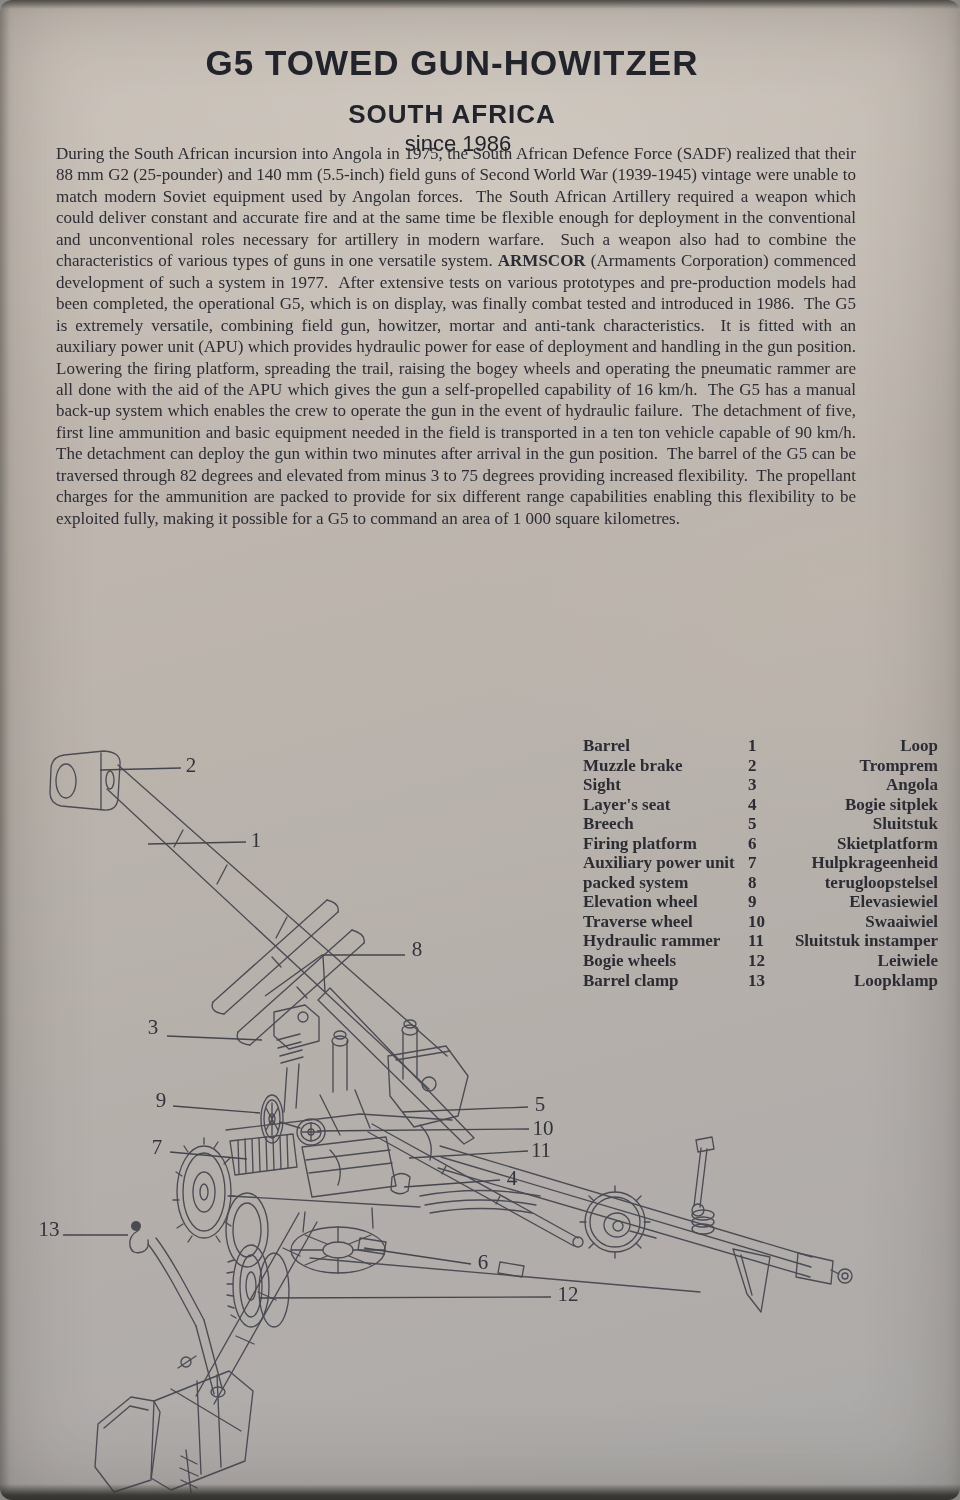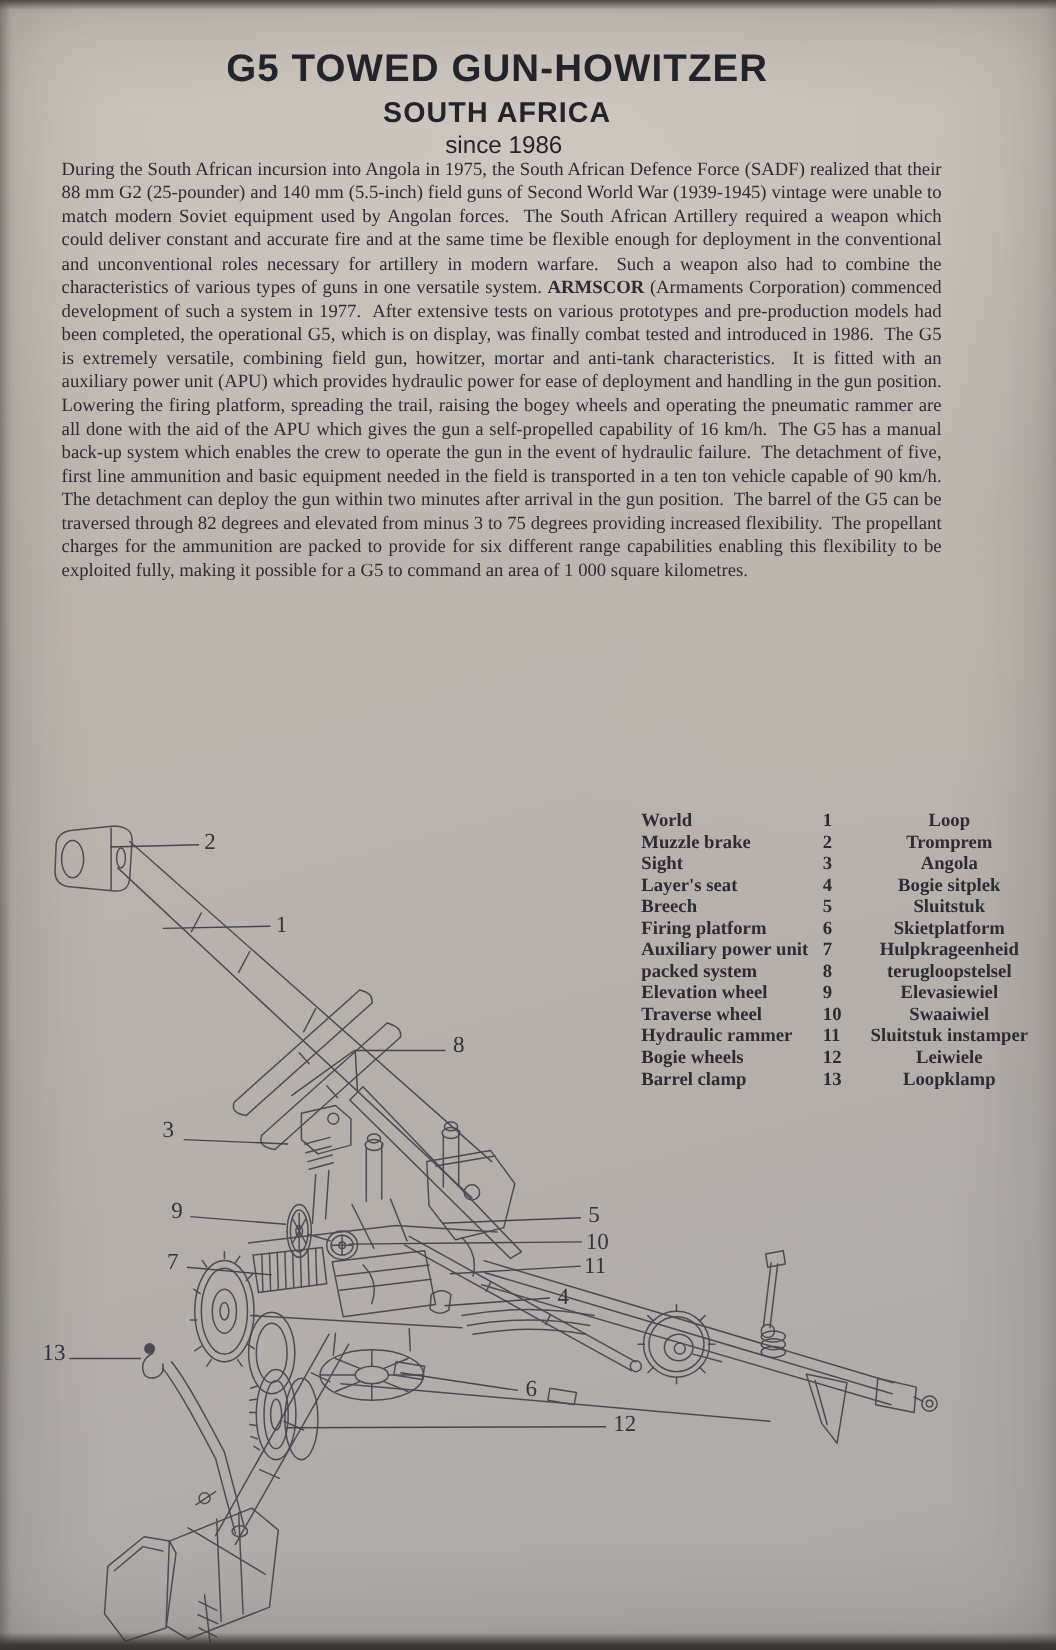--- a/index.html
+++ b/index.html
@@ -4,47 +4,48 @@
 <style>
   html,body{margin:0;padding:0;background:#888;}
   .placard{
     position:relative;width:960px;height:1500px;overflow:hidden;
     background:
       radial-gradient(ellipse 900px 500px at 55% 12%, rgba(255,252,244,0.20), rgba(255,255,255,0) 70%),
       radial-gradient(ellipse 500px 300px at 88% 40%, rgba(200,190,175,0.25), rgba(255,255,255,0) 75%),
       linear-gradient(165deg,#c8c0b7 0%,#beb6ae 32%,#b6b0ab 62%,#b0acaa 85%,#abaaa8 100%);
     box-shadow:inset 0 0 90px rgba(52,48,44,0.30), inset 0 0 14px rgba(60,55,50,0.22);
     font-family:"Liberation Serif", serif;
+    border-radius:12px;
   }
   .edge-top{position:absolute;top:0;left:0;width:100%;height:9px;
     background:linear-gradient(#4e4c47, rgba(180,175,168,0));}
   .edge-bottom{position:absolute;bottom:0;left:0;width:100%;height:16px;
     background:linear-gradient(rgba(59,58,54,0), #3b3a36 70%, #33322e);}
   .edge-left{position:absolute;top:0;left:0;width:10px;height:100%;
     background:linear-gradient(90deg, rgba(70,66,60,0.35), rgba(70,66,60,0));}
 
   .title-block{position:absolute;top:44px;left:0;width:904px;text-align:center;
     color:#23232b;font-family:"Liberation Sans", sans-serif;}
   .title-main{font-size:35px;font-weight:bold;letter-spacing:1px;line-height:38px;}
-  .title-sub{font-size:26px;font-weight:bold;letter-spacing:1px;line-height:29px;margin-top:6px;}
+  .title-sub{font-size:26px;font-weight:bold;letter-spacing:1px;line-height:29px;margin-top:18px;}
   .title-since{font-size:22px;font-weight:normal;line-height:25px;margin-top:2px;padding-left:12px;}
 
   .body-text{
     position:absolute;top:143px;left:56px;width:800px;
     font-size:17px;line-height:21.45px;text-align:justify;
     color:#2c2c34;white-space:pre-wrap;
   }
   .body-text b{font-weight:bold;}
 
   .parts-table{position:absolute;top:736px;left:583px;width:355px;
     color:#2c2c34;font-weight:bold;font-size:17px;}
   .pt-row{display:flex;height:19.55px;line-height:19.55px;}
   .pt-en{width:165px;white-space:nowrap;}
   .pt-num{width:40px;white-space:nowrap;}
-  .pt-af{flex:1;text-align:center;white-space:nowrap;}
+  .pt-af{flex:1;text-align:right;white-space:nowrap;}
 
   svg.diagram{position:absolute;top:0;left:0;}
   .art{stroke:#43434d;stroke-width:1.35;fill:none;stroke-linecap:round;stroke-linejoin:round;opacity:0.92;}
   .art .fillk{fill:#43434d;stroke:none;}
   .leader{stroke:#45454d;stroke-width:1.3;}
   .dlabel{font-family:"Liberation Serif", serif;font-size:21px;fill:#33333b;
     text-anchor:middle;dominant-baseline:central;}
 </style>
 </head>
 <body>
@@ -56,21 +57,21 @@
   <div class="title-block">
     <div class="title-main">G5 TOWED GUN-HOWITZER</div>
     <div class="title-sub">SOUTH AFRICA</div>
     <div class="title-since">since 1986</div>
   </div>
 
   <div class="body-text"><span>During the South African incursion into Angola in 1975, the South African Defence Force (SADF) realized that their 88 mm G2 (25-pounder) and 140 mm (5.5-inch) field guns of Second World War (1939-1945) vintage were unable to match modern Soviet equipment used by Angolan forces.  The South African Artillery required a weapon which could deliver constant and accurate fire and at the same time be flexible enough for deployment in the conventional and unconventional roles necessary for artillery in modern warfare.  Such a weapon also had to combine the characteristics of various types of guns in one versatile system. </span><b>ARMSCOR</b><span> (Armaments Corporation) commenced development of such a system in 1977.  After extensive tests on various prototypes and pre-production models had been completed, the operational G5, which is on display, was finally combat tested and introduced in 1986.  The G5 is extremely versatile, combining field gun, howitzer, mortar and anti-tank characteristics.  It is fitted with an auxiliary power unit (APU) which provides hydraulic power for ease of deployment and handling in the gun position.  Lowering the firing platform, spreading the trail, raising the bogey wheels and operating the pneumatic rammer are all done with the aid of the APU which gives the gun a self-propelled capability of 16 km/h.  The G5 has a manual back-up system which enables the crew to operate the gun in the event of hydraulic failure.  The detachment of five, first line ammunition and basic equipment needed in the field is transported in a ten ton vehicle capable of 90 km/h.  The detachment can deploy the gun within two minutes after arrival in the gun position.  The barrel of the G5 can be traversed through 82 degrees and elevated from minus 3 to 75 degrees providing increased flexibility.  The propellant charges for the ammunition are packed to provide for six different range capabilities enabling this flexibility to be exploited fully, making it possible for a G5 to command an area of 1 000 square kilometres.</span></div>
 
   <div class="parts-table">
       <div class="pt-row">
-        <span class="pt-en">World</span>
+        <span class="pt-en">Barrel</span>
         <span class="pt-num">1</span>
         <span class="pt-af">Loop</span>
       </div>
       <div class="pt-row">
         <span class="pt-en">Muzzle brake</span>
         <span class="pt-num">2</span>
         <span class="pt-af">Tromprem</span>
       </div>
       <div class="pt-row">
         <span class="pt-en">Sight</span>

